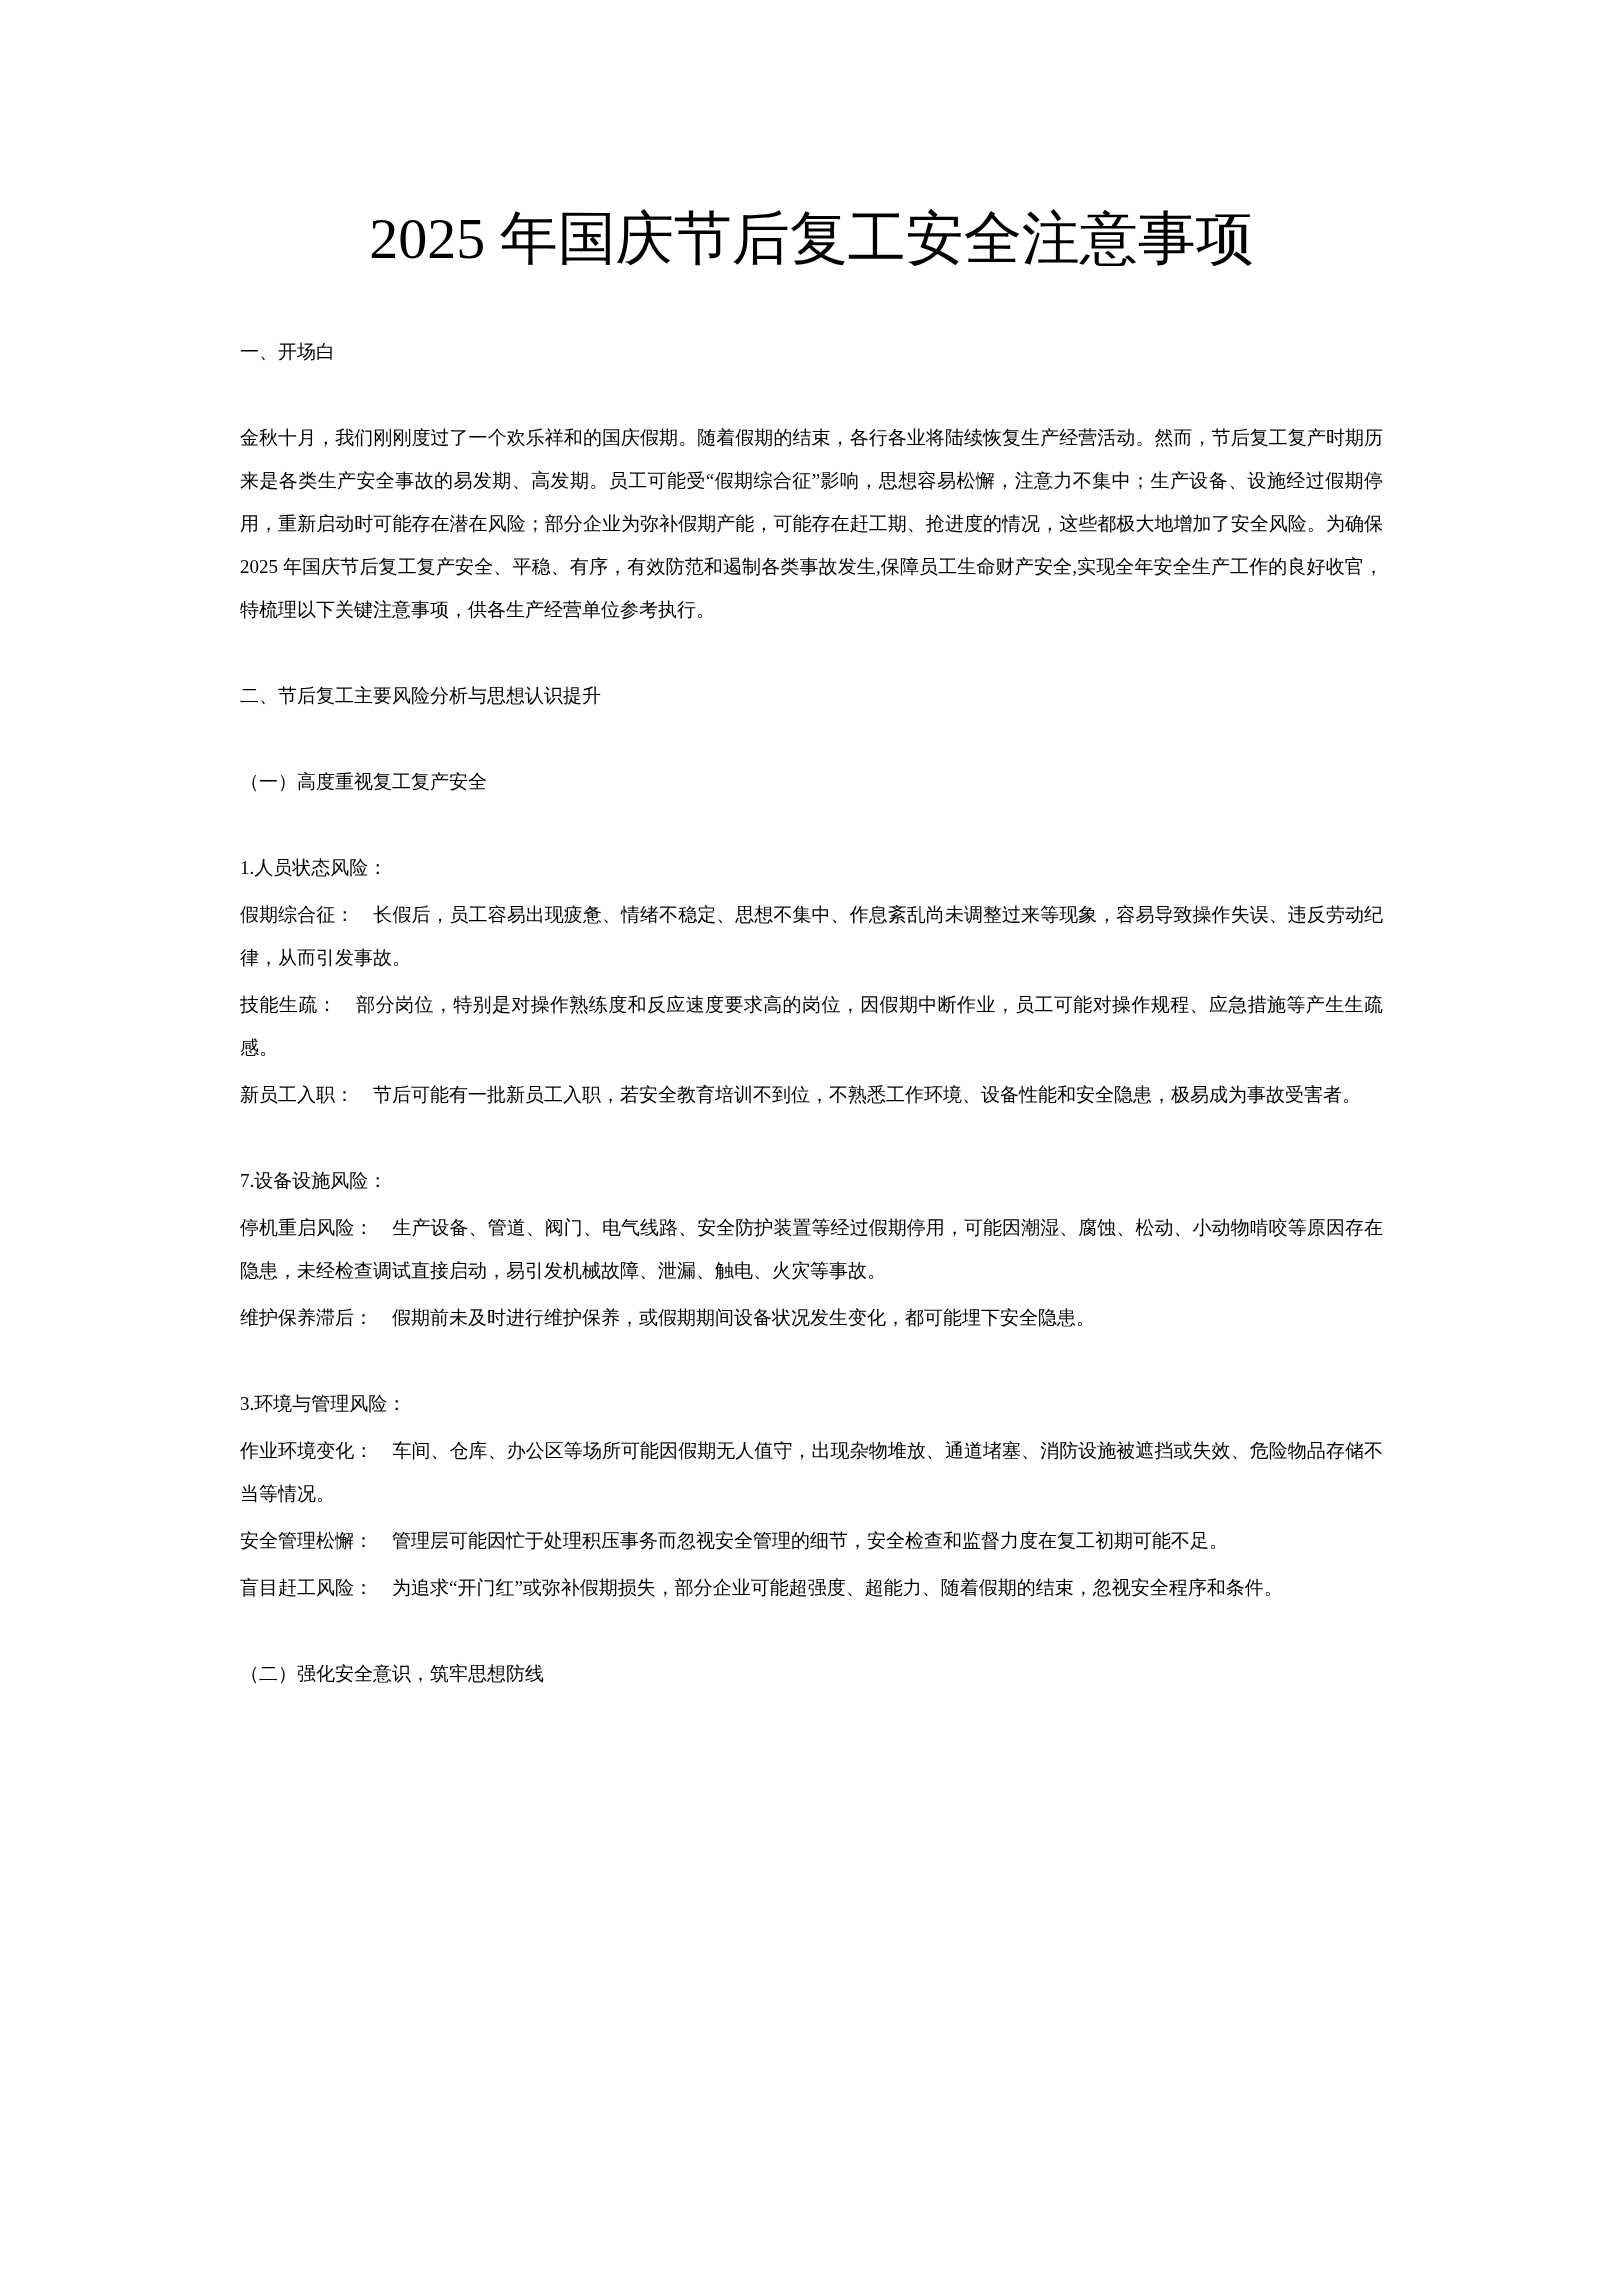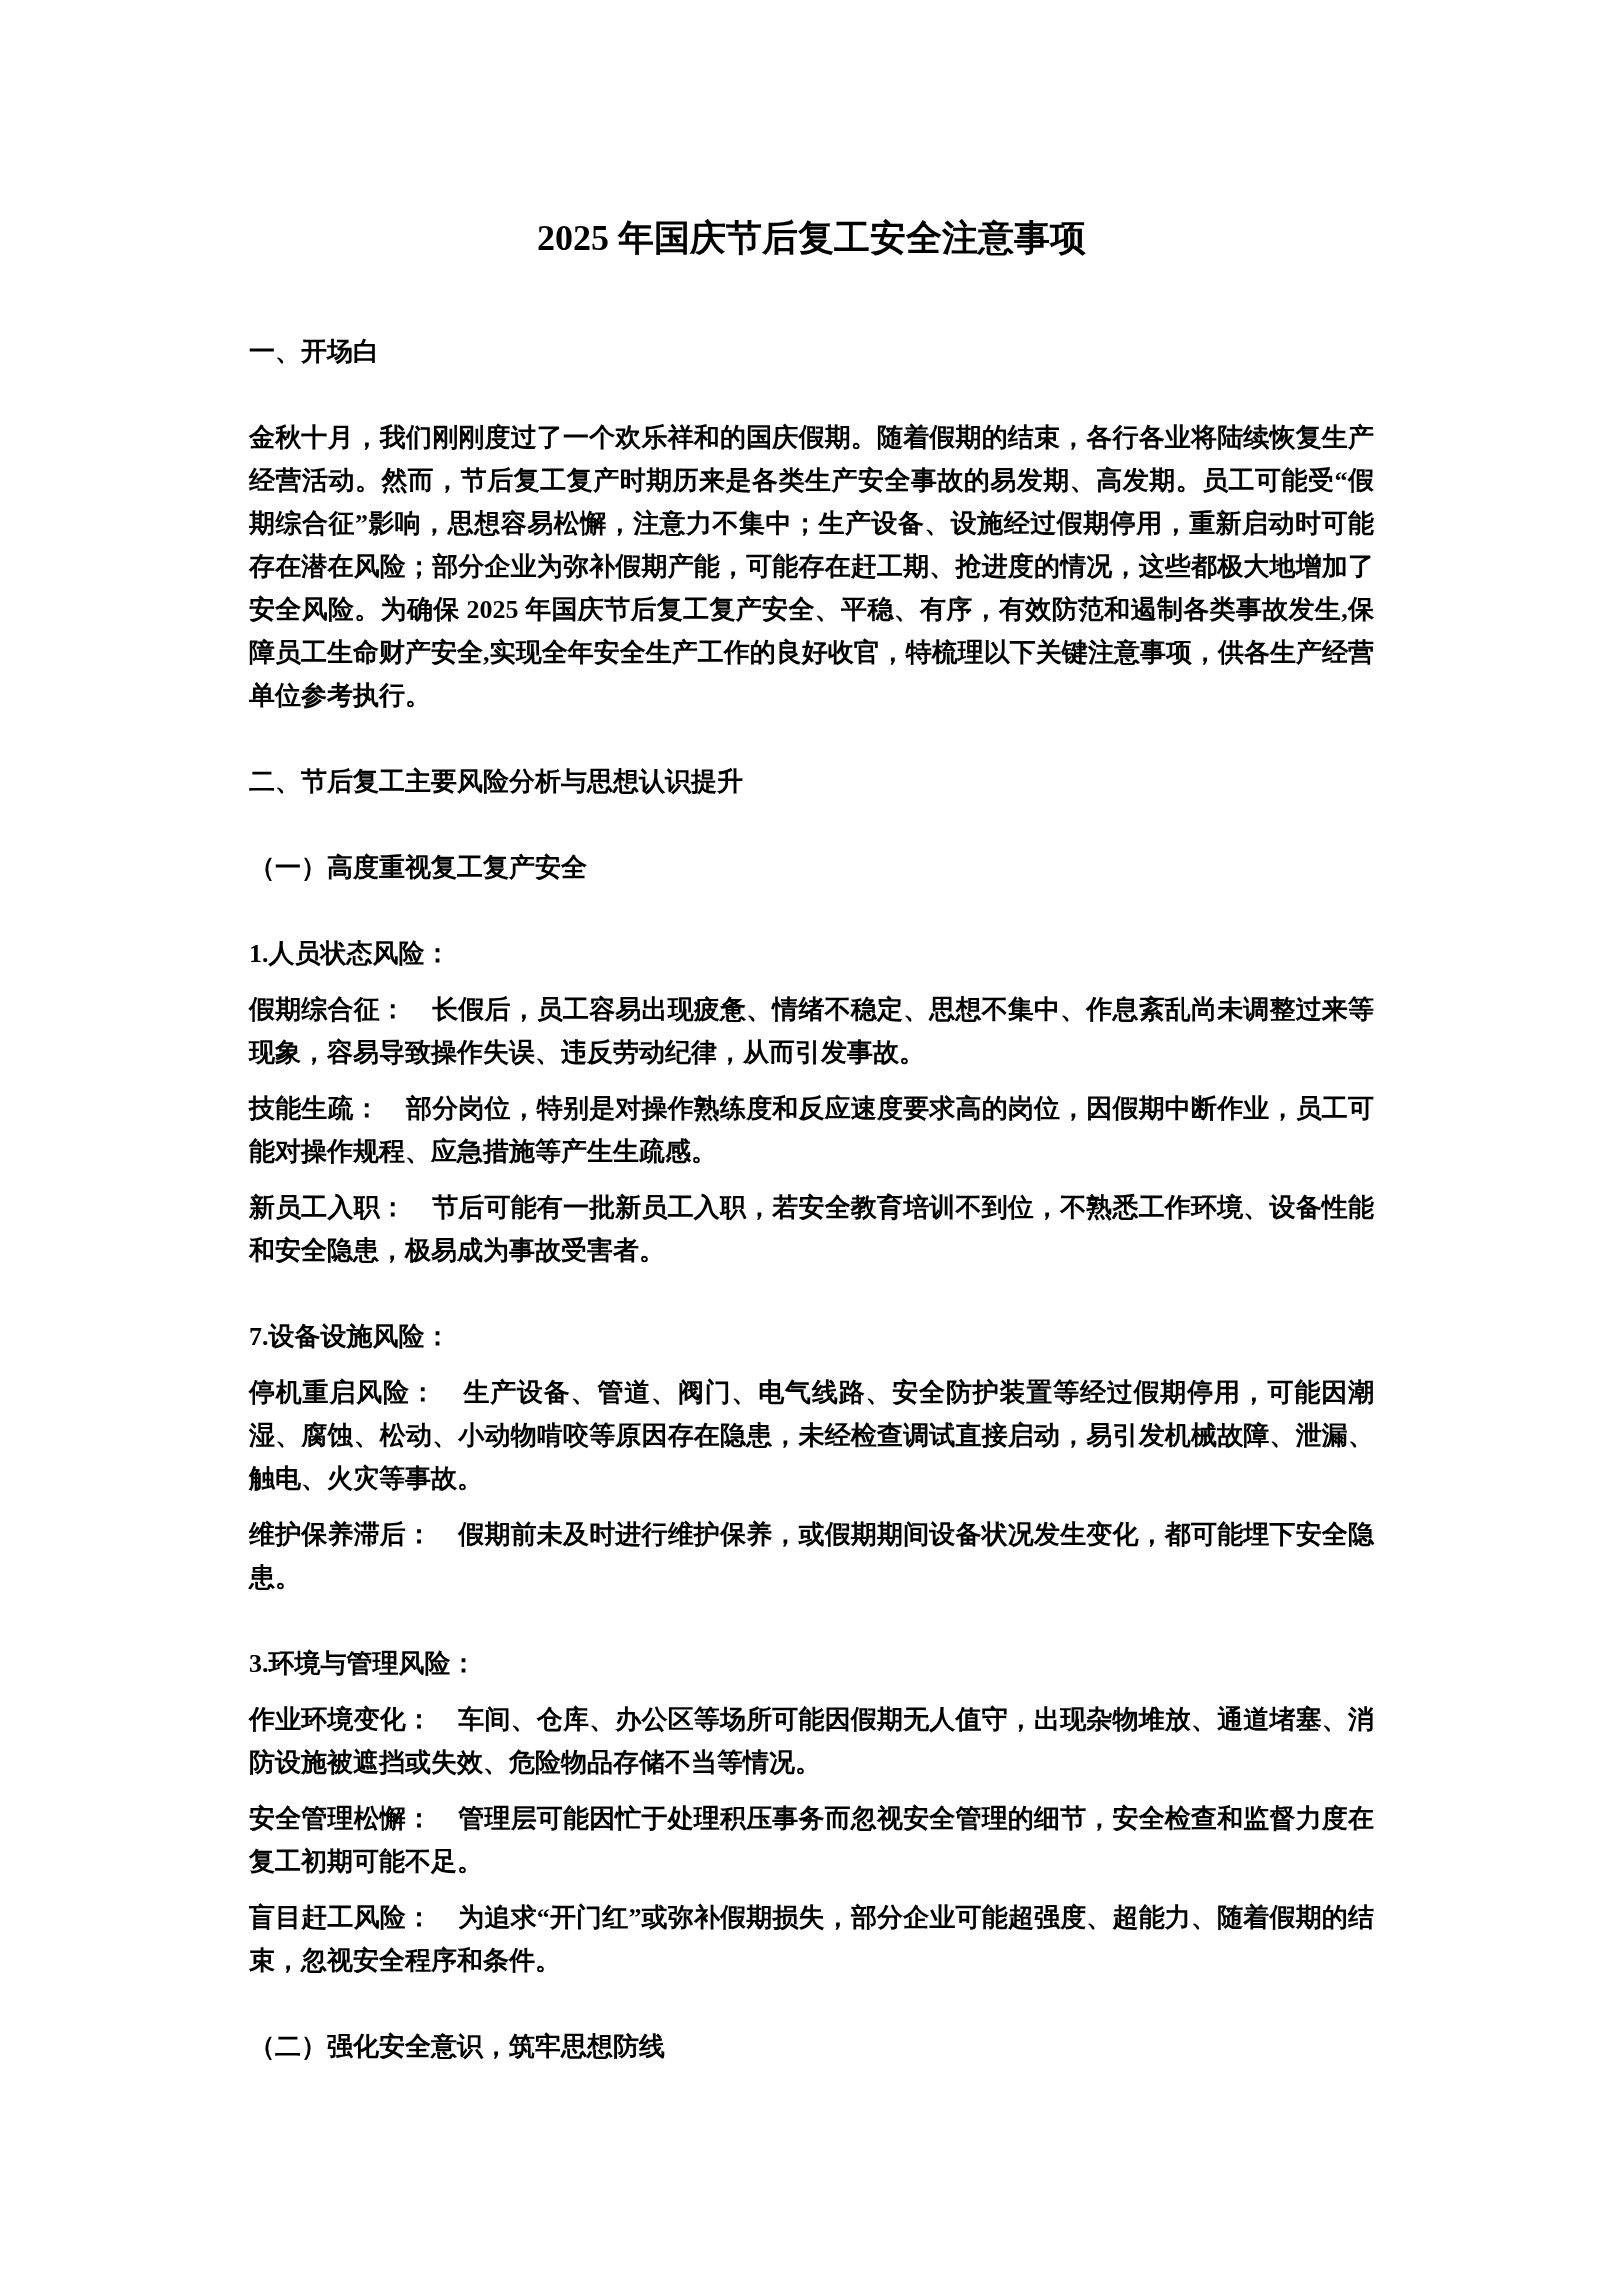--- a/index.html
+++ b/index.html
@@ -12,34 +12,33 @@
     width: 1623px;
     height: 2295px;
     background: #ffffff;
     box-sizing: border-box;
     padding: 209px 236px 0 236px;
     overflow: hidden;
     font-family: "Liberation Serif", "DejaVu Serif", serif;
     color: #000000;
   }
   .doc-title {
-    font-size: 36px;
-    font-weight: bold;
+    font-size: 58px;
+    font-weight: normal;
     line-height: 59px;
     text-align: center;
     margin: 0 0 62px 0;
   }
   .block {
-    font-size: 26px;
+    font-size: 19px;
     line-height: 43px;
-    margin: 13px;
+    margin: 4px;
     text-align: justify;
     text-justify: inter-ideograph;
     word-break: break-all;
-    font-weight: bold;
   }
   .gap {
     margin-top: 43px;
   }
 </style>
 </head>
 <body>
 
 <div class="page">
   <h1 class="doc-title">2025 年国庆节后复工安全注意事项</h1>

